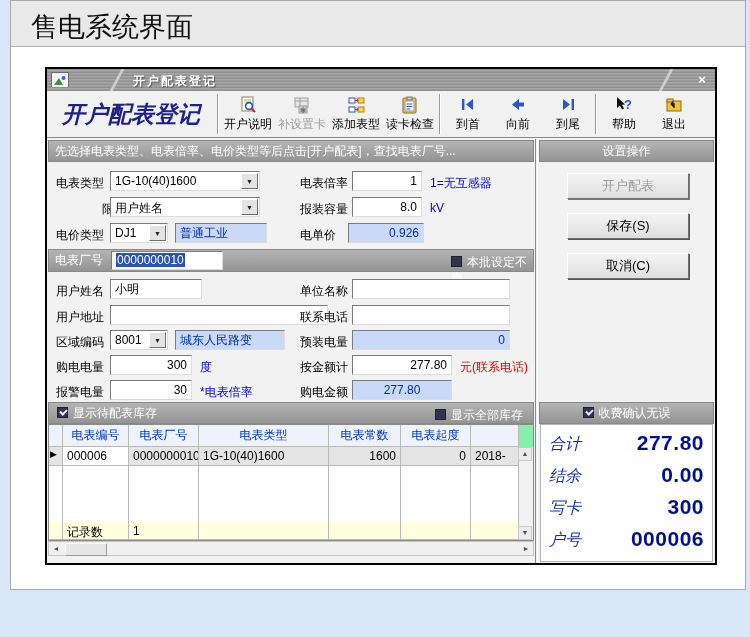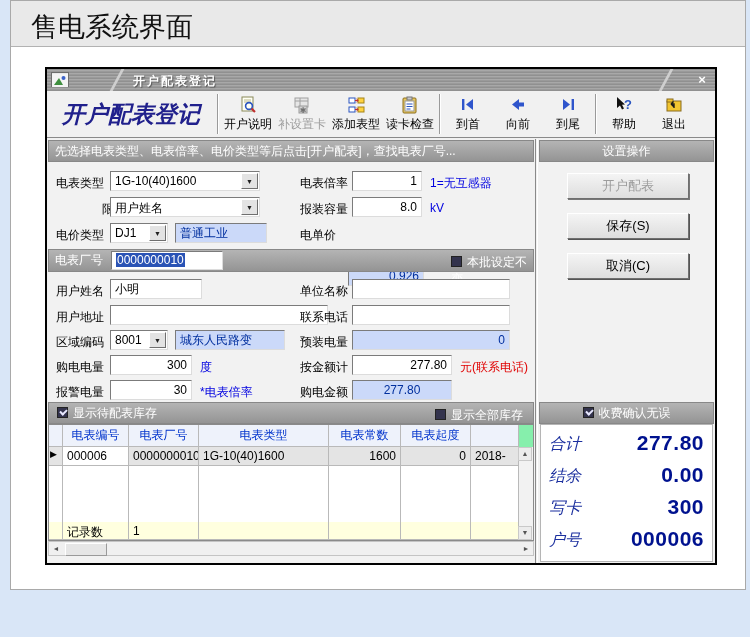--- a/index.html
+++ b/index.html
@@ -230,21 +230,21 @@
         <input class="tb right" style="left: 304px; top: 58px; width: 70px;" value="8.0">
         <div class="abs note-b" style="left:382px;top:62px;">kV</div>
 
         <div class="abs flabel" style="left:8px;top:88px;">电价类型</div>
         <div class="dd" style="left:62px;top:84px;width:58px;">
           <span class="dd-text">DJ1</span>
           <span class="dd-btn">▼</span>
         </div>
         <div class="tb ro" style="left:127px;top:84px;width:92px;text-align:left;">普通工业</div>
         <div class="abs flabel" style="left:252px;top:88px;">电单价</div>
-        <div class="tb ro" style="left:300px;top:84px;width:76px;margin-top:43px;">0.926</div>
+        <div class="tb ro" style="left:300px;top:84px;width:76px;">0.926</div>
 
         <div class="abs gbar" style="left:0;top:110px;right:0;height:23px;padding-left:6px;">
           <span>电表厂号</span>
           <div class="tb" style="left:62px;top:1px;width:112px;height:19px;">
             <span class="sel">0000000010</span>
           </div>
           <div class="abs" style="left:402px;top:4px;">
             <span class="cb plain"></span><span>本批设定不变</span>
           </div>
         </div>

